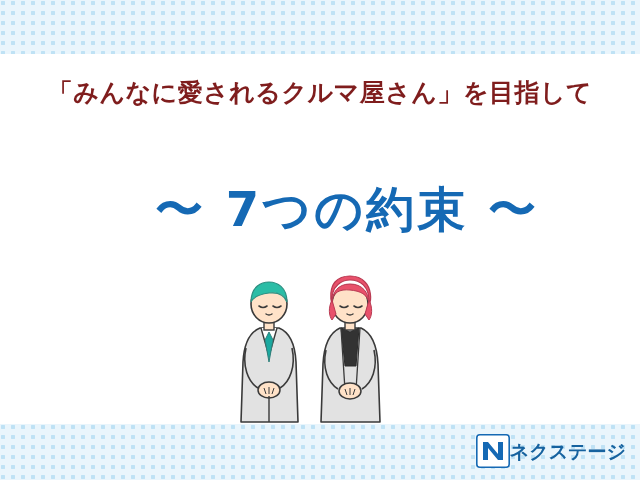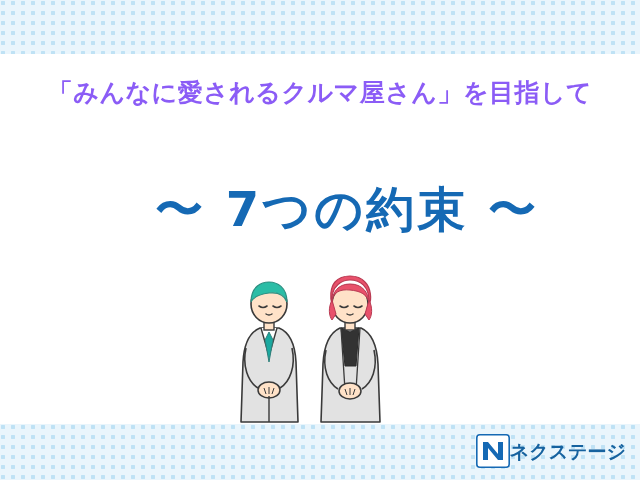--- a/index.html
+++ b/index.html
@@ -46,21 +46,21 @@
   .headline {
     position: absolute;
     left: 0;
     top: 76px;
     width: 640px;
     text-align: center;
     font-family: "DejaVu Sans", "Liberation Sans", sans-serif;
     font-weight: bold;
     font-size: 25px;
     letter-spacing: 0.5px;
-    color: #8b5cf6;
+    color: #7f1d1d;
     white-space: nowrap;
   }
 
   .subhead {
     position: absolute;
     left: 0;
     top: 178px;
     width: 640px;
     text-align: center;
     font-family: "DejaVu Sans", "Liberation Sans", sans-serif;

